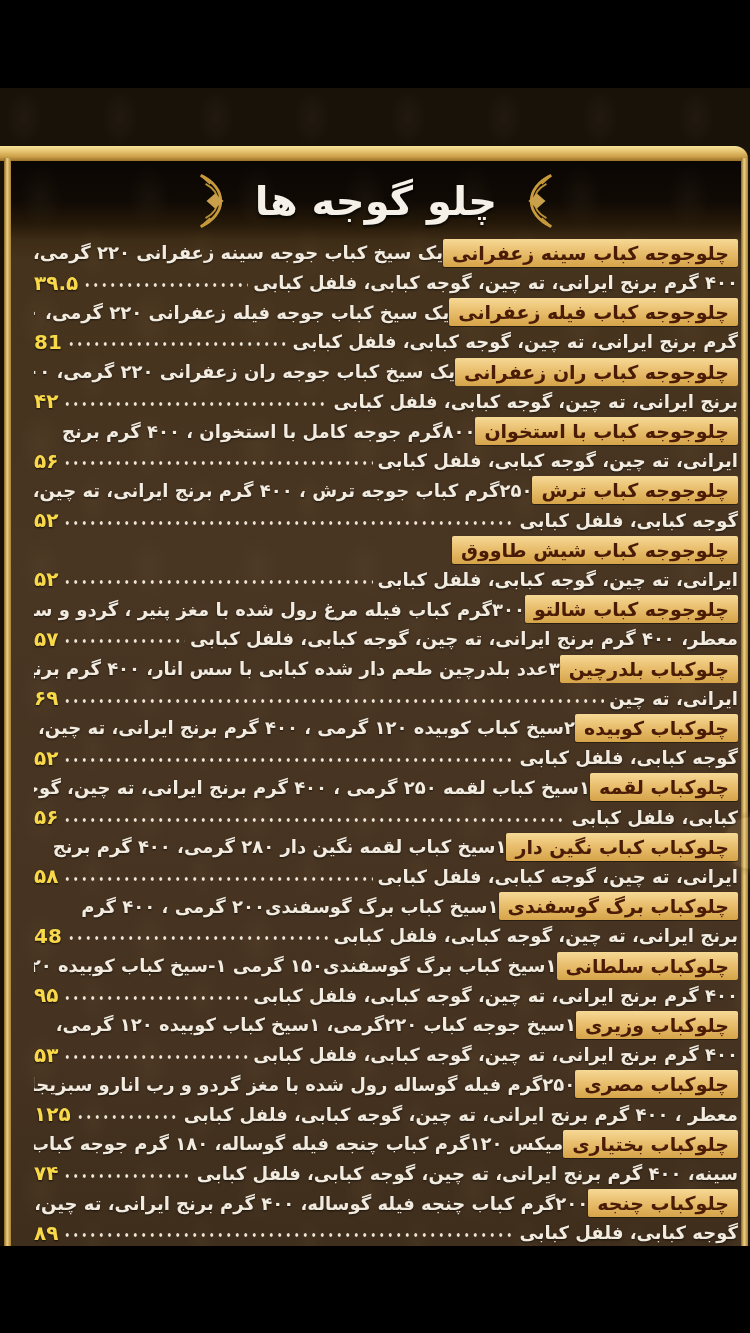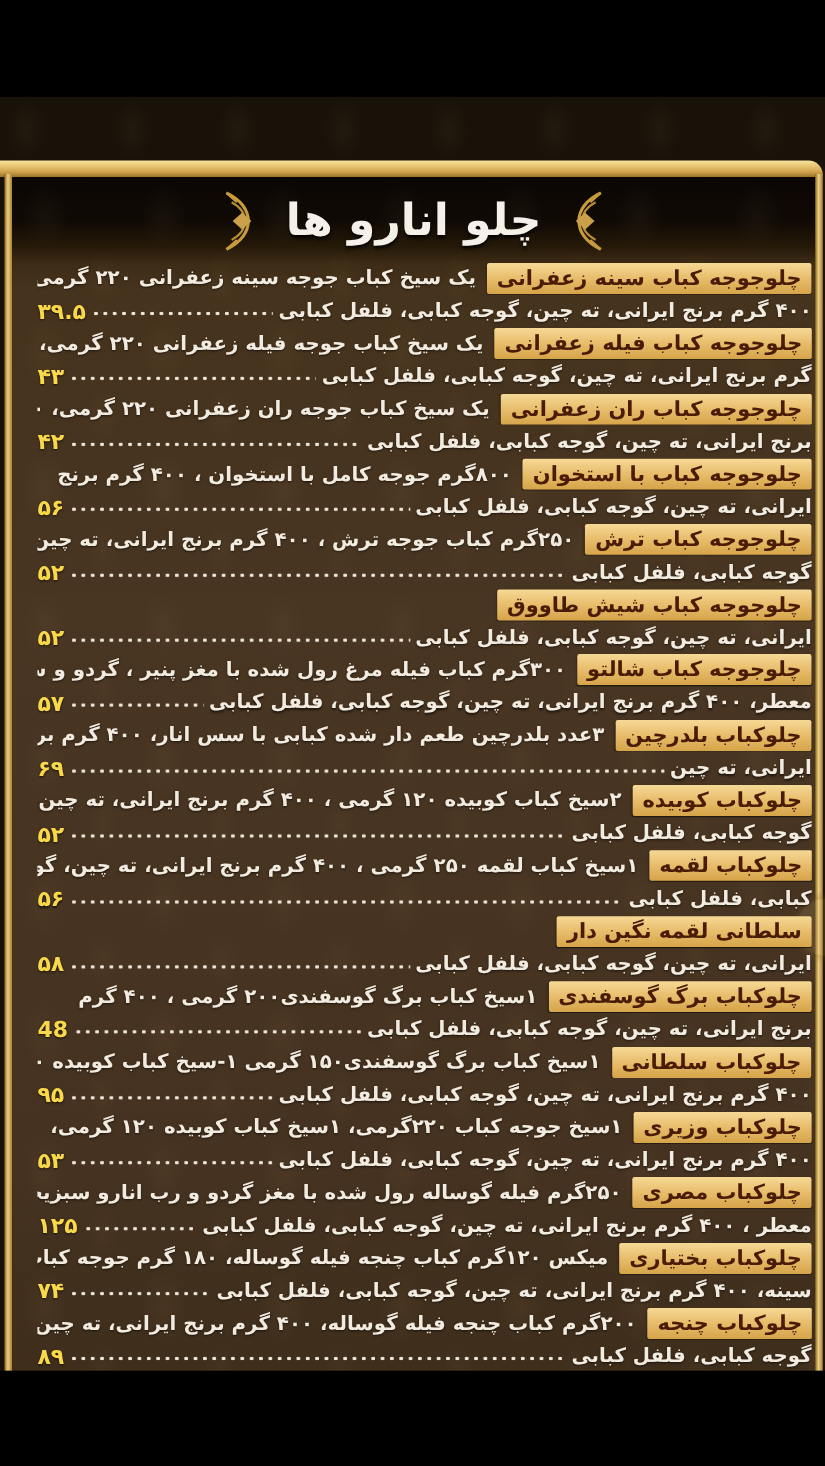--- a/index.html
+++ b/index.html
@@ -65,21 +65,21 @@
   .orn.flip { transform:scaleX(-1); }
   
   .menu-list {
     position:absolute; left:34px; top:238px; width:704px; height:1010px;
     direction:rtl;
   }
   .item { height:59.4px; }
   .row { display:flex; align-items:center; height:29.7px; overflow:hidden; }
   .name-box {
     flex:0 0 auto; display:flex; align-items:center; height:28px;
-    padding:0 9px; margin-left:10px;
+    padding:0 9px; 
     background:linear-gradient(180deg,#f6d996 0%,#e9bf6f 45%,#d6a449 100%);
     border-radius:2px; box-shadow:0 1px 2px rgba(0,0,0,.55);
   }
   .name-box .name {
     color:#4a1c06; font-size:19px; font-weight:bold; white-space:nowrap;
   }
   .desc {
     flex:0 0 auto; color:#f2ebdf; font-size:18px; font-weight:bold;
     white-space:nowrap; text-shadow:0 1px 2px rgba(0,0,0,.6);
   }
@@ -110,21 +110,21 @@
 
   <div class="edge-ring"></div>
 
   <div class="header">
     <svg class="orn flip" viewBox="0 0 40 60">
       <path d="M36 3 C8 16 8 44 36 57" fill="none" stroke="#c79a3c" stroke-width="3"></path>
       <path d="M31 12 C14 21 14 39 31 48" fill="none" stroke="#b98f33" stroke-width="2"></path>
       <path d="M12 30 l9 -8 l9 8 l-9 8 z" fill="#caa04a"></path>
       <path d="M36 3 L26 12 M36 57 L26 48" stroke="#c79a3c" stroke-width="2" fill="none"></path>
     </svg>
-    <div class="title">چلو انارو ها</div>
+    <div class="title">چلو گوجه ها</div>
     <svg class="orn" viewBox="0 0 40 60">
       <path d="M36 3 C8 16 8 44 36 57" fill="none" stroke="#c79a3c" stroke-width="3"></path>
       <path d="M31 12 C14 21 14 39 31 48" fill="none" stroke="#b98f33" stroke-width="2"></path>
       <path d="M12 30 l9 -8 l9 8 l-9 8 z" fill="#caa04a"></path>
       <path d="M36 3 L26 12 M36 57 L26 48" stroke="#c79a3c" stroke-width="2" fill="none"></path>
     </svg>
   </div>
 
   <div class="menu-list" id="menu-list" dir="rtl">
     <div class="item">
@@ -144,21 +144,21 @@
     <div class="item">
       <div class="row">
         <span class="name-box">
           <span class="name">چلوجوجه کباب فیله زعفرانی</span>
         </span>
         <span class="desc">یک سیخ کباب جوجه فیله زعفرانی ۲۲۰ گرمی، ۴۰۰</span>
       </div>
       <div class="row">
         <span class="desc">گرم برنج ایرانی، ته چین، گوجه کبابی، فلفل کبابی</span>
         <span class="dots"></span>
-        <span class="price">۴۳</span>
+        <span class="price">81</span>
       </div>
     </div>
 
     <div class="item">
       <div class="row">
         <span class="name-box">
           <span class="name">چلوجوجه کباب ران زعفرانی</span>
         </span>
         <span class="desc">یک سیخ کباب جوجه ران زعفرانی ۲۲۰ گرمی، ۴۰۰ گرم</span>
       </div>
@@ -262,22 +262,23 @@
       <div class="row">
         <span class="desc">کبابی، فلفل کبابی</span>
         <span class="dots"></span>
         <span class="price">۵۶</span>
       </div>
     </div>
 
     <div class="item">
       <div class="row">
         <span class="name-box">
-          <span class="name">سلطانی لقمه نگین دار</span>
-        </span>
+          <span class="name">چلوکباب کباب نگین دار</span>
+        </span>
+        <span class="desc">۱سیخ کباب لقمه نگین دار ۲۸۰ گرمی، ۴۰۰ گرم برنج</span>
       </div>
       <div class="row">
         <span class="desc">ایرانی، ته چین، گوجه کبابی، فلفل کبابی</span>
         <span class="dots"></span>
         <span class="price">۵۸</span>
       </div>
     </div>
 
     <div class="item">
       <div class="row">

